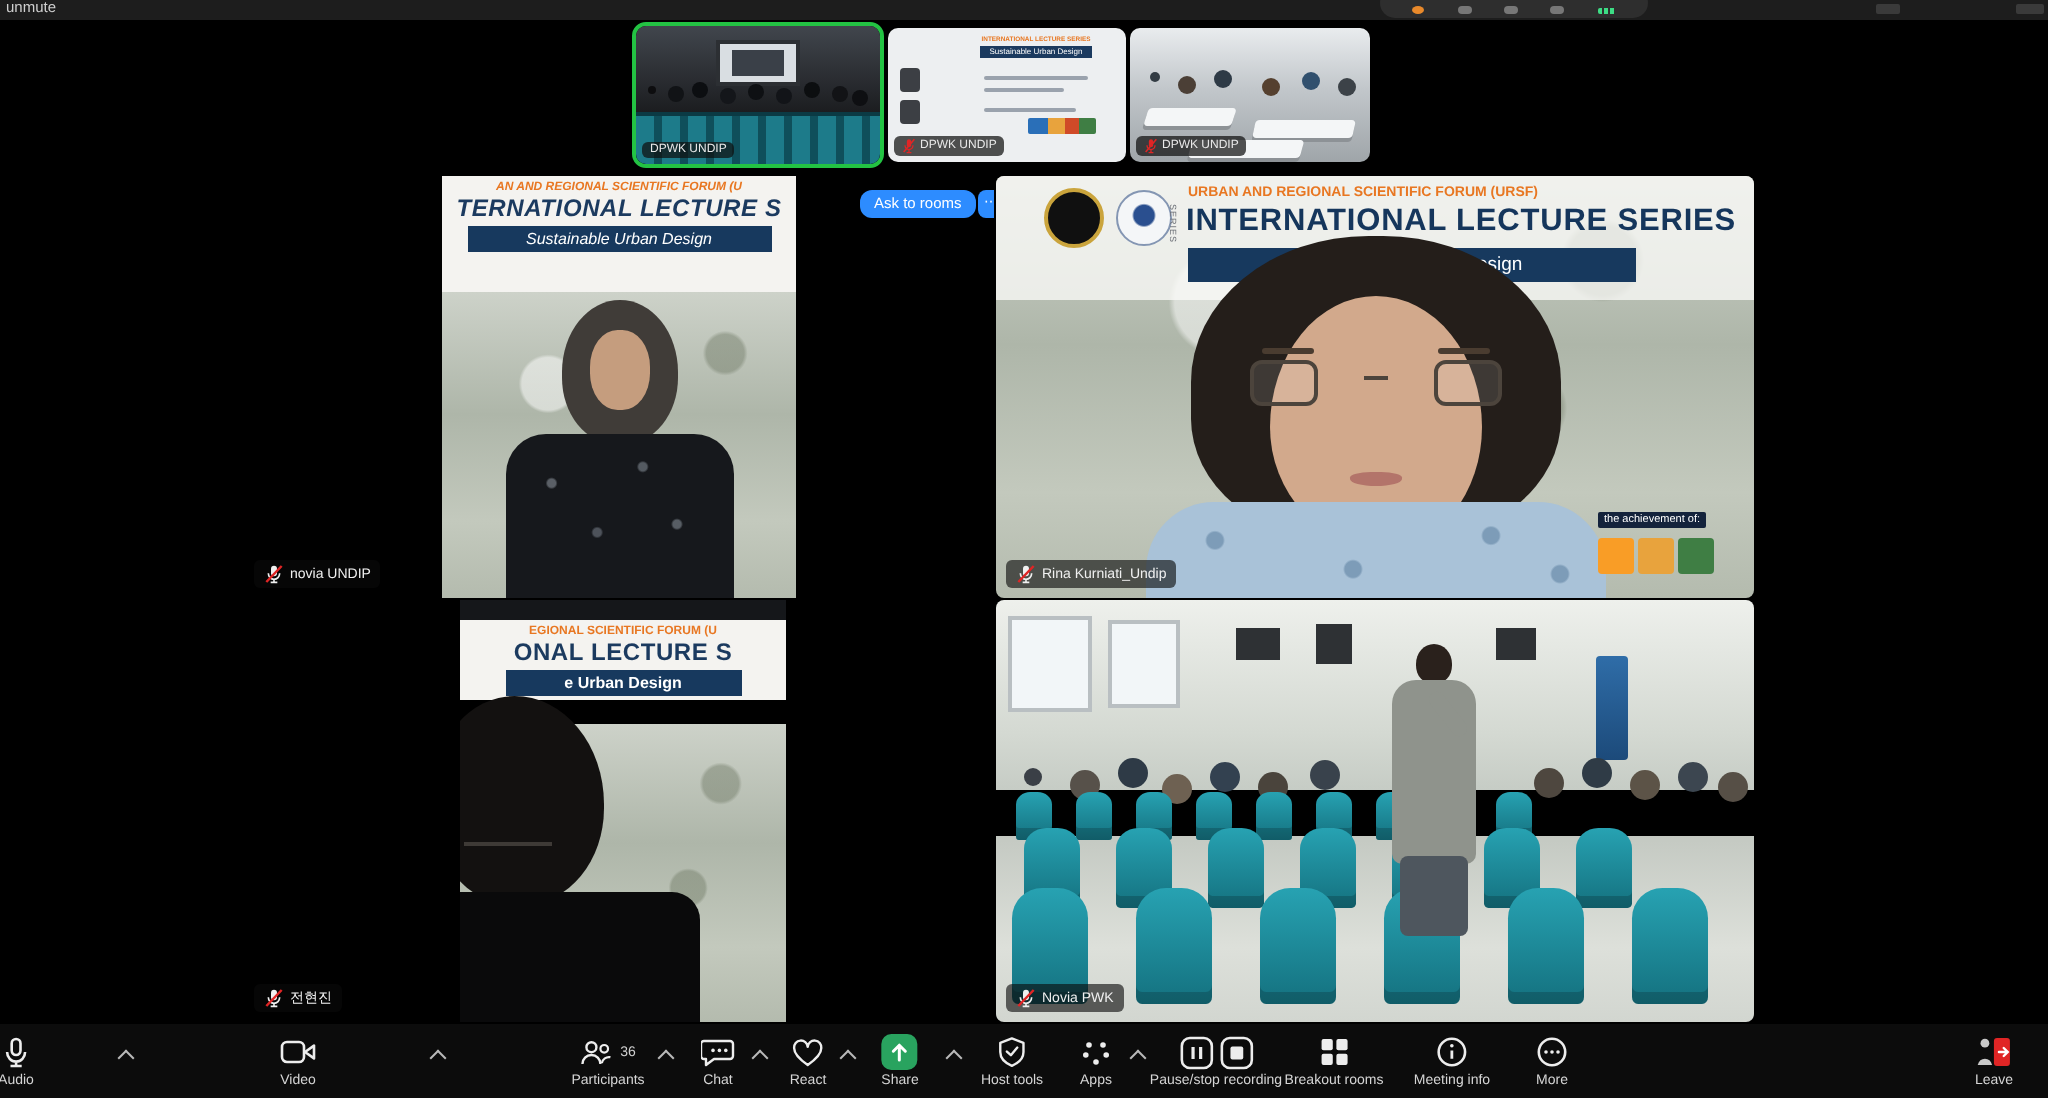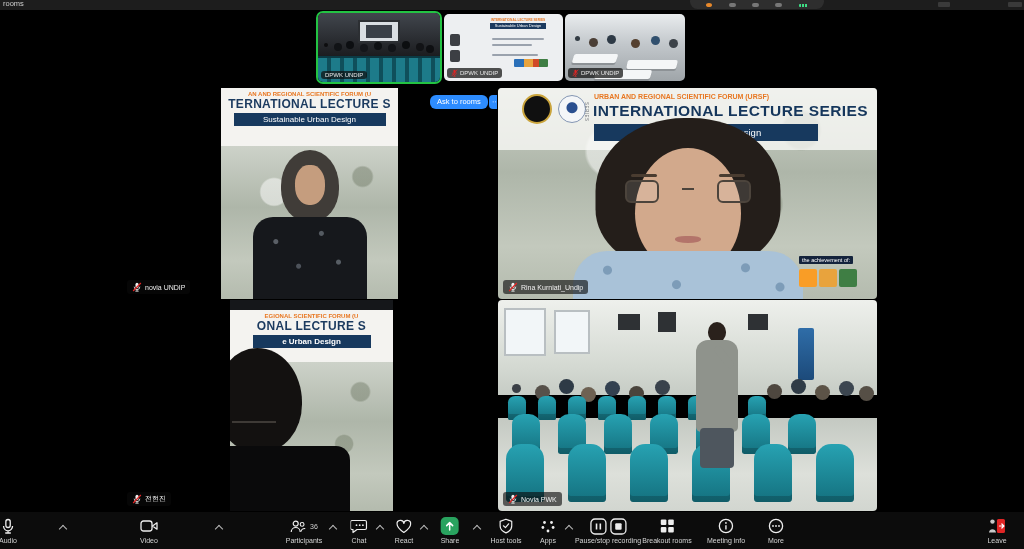--- a/index.html
+++ b/index.html
@@ -172,21 +172,21 @@
   .share-chip { width:18px; height:18px; background:#29a35f; border-radius:5px; display:flex;
     align-items:center; justify-content:center; }
   svg.ic { display:block; }
 </style>
 </head>
 <body>
 
 <div class="screen">
 
   <div class="menubar">
-    <span class="app-title">rooms</span>
+    <span class="app-title">unmute</span>
     <div class="float-pill">
       <span class="fp-dot"></span>
       <span class="fp-ic"></span>
       <span class="fp-ic"></span>
       <span class="fp-ic"></span>
       <span class="fp-green"></span>
     </div>
     <span class="tb-mark" style="left:938px;width:12px;"></span>
     <span class="tb-mark" style="left:1008px;width:14px;"></span>
   </div>
@@ -239,21 +239,21 @@
         </svg>
         <span>DPWK UNDIP</span>
       </div>
     </div>
   </div>
 
   <div>
 
     <div class="tile" style="left:122px;top:88px;width:375px;height:211px;">
       <div class="pcontent" style="left:99px;width:177px;">
-        <div class="poster-head" style="height:58px;">
+        <div class="poster-head" style="height:58px;font-style:italic;">
           <div class="p-line1">AN AND REGIONAL SCIENTIFIC FORUM (U</div>
           <div class="p-line2">TERNATIONAL LECTURE S</div>
           <div class="p-bar" style="width:152px;">Sustainable Urban Design</div>
         </div>
         <div class="aerial" style="top:58px;"></div>
         <div class="hijab-woman" style="top:62px;width:120px;height:149px;">
           <div class="hw-scarf"></div>
           <div class="hw-face"></div>
           <div class="hw-body"></div>
         </div>
@@ -304,21 +304,21 @@
           <path d="M2.6 5.6 a3.4 3.6 0 0 0 6.8 0 M6 9.4 V11 M4 11 H8" stroke="#f0f0f0" stroke-width="1" fill="none"></path>
           <line x1="1.4" y1="10.8" x2="10.6" y2="1.2" stroke="#e02525" stroke-width="1.5"></line>
         </svg>
         <span>Rina Kurniati_Undip</span>
       </div>
     </div>
 
     <div class="tile" style="left:122px;top:300px;width:375px;height:211px;">
       <div class="pcontent" style="left:108px;width:163px;">
         <div style="position:absolute;left:0;top:0;width:100%;height:10px;background:#15171a;"></div>
-        <div class="poster-head" style="position:absolute;left:0;top:10px;height:52px;">
+        <div class="poster-head" style="position:absolute;left:0;top:10px;height:40px;">
           <div class="p-line1">EGIONAL SCIENTIFIC FORUM (U</div>
           <div class="p-line2">ONAL LECTURE S</div>
           <div class="p-bar" style="width:118px;font-weight:bold;">e Urban Design</div>
         </div>
         <div class="aerial" style="top:62px;"></div>
         <div class="man-head" style="left:-14px;top:48px;width:86px;height:104px;"></div>
         <div class="man-glasses" style="left:2px;top:118px;width:44px;"></div>
         <div class="man-body" style="left:-20px;top:146px;width:140px;height:65px;"></div>
       </div>
       <div class="name-label">

